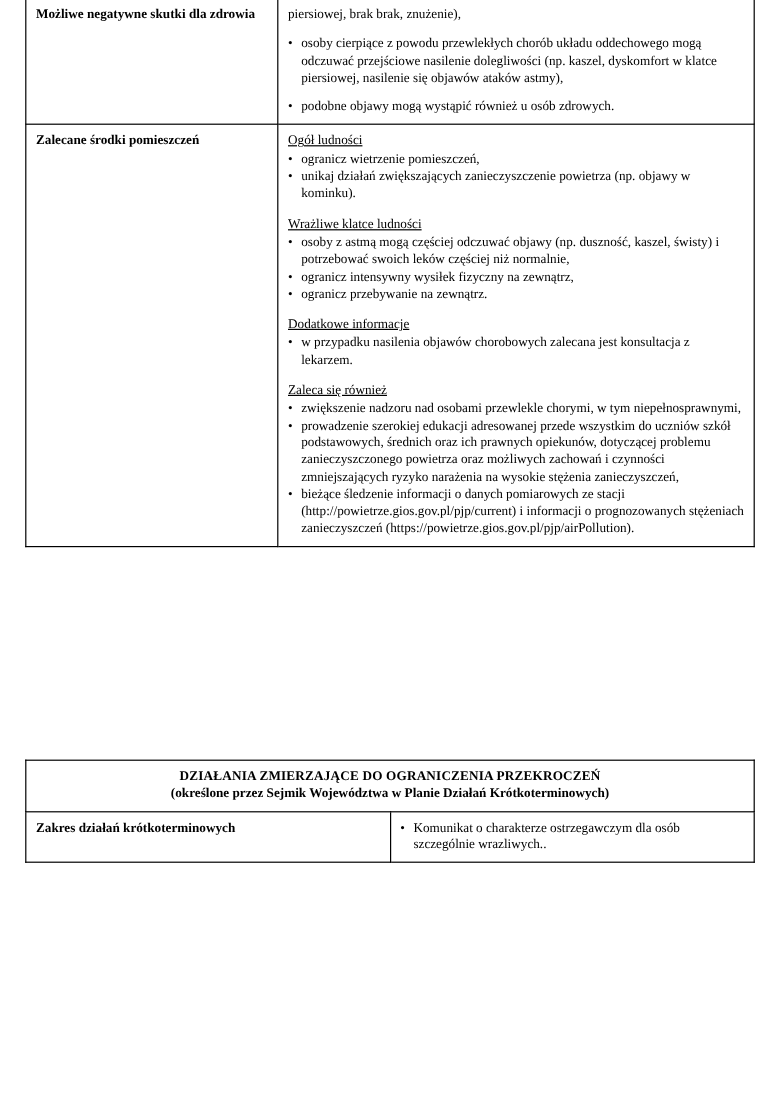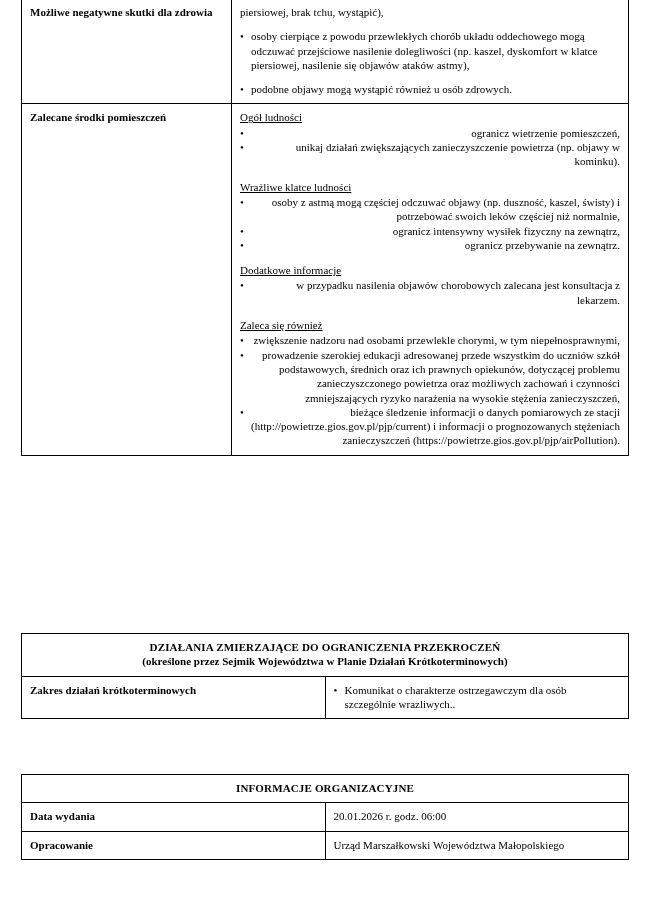--- a/index.html
+++ b/index.html
@@ -79,21 +79,20 @@
   }
   ul.bullets {
     list-style: none;
     margin: 0;
     padding: 0;
   }
   ul.bullets li {
     position: relative;
     padding-left: 11px;
     margin: 0;
-    text-align: right;
   }
   ul.bullets li::before {
     content: "\2022";
     position: absolute;
     left: 0;
     top: 0;
   }
   .para-bullet {
     position: relative;
     padding-left: 11px;
@@ -156,21 +155,21 @@
 </head>
 <body>
 
 <div class="page">
 
   <table class="doc-table" id="table-health-effects">
     <tbody>
       <tr>
         <td class="col-label cell-label-health">Możliwe negatywne skutki dla zdrowia</td>
         <td>
-          <p class="para">piersiowej, brak tchu, wystąpić),</p>
+          <p class="para">piersiowej, brak brak, znużenie),</p>
           <p class="para para-bullet">osoby cierpiące z powodu przewlekłych chorób układu oddechowego mogą odczuwać przejściowe nasilenie dolegliwości (np. kaszel, dyskomfort w klatce piersiowej, nasilenie się objawów ataków astmy),</p>
           <p class="para para-bullet">podobne objawy mogą wystąpić również u osób zdrowych.</p>
         </td>
       </tr>
       <tr class="row-precautions">
         <td class="col-label cell-label-precautions">Zalecane środki pomieszczeń</td>
         <td>
 
           <div class="group">
             <div class="group-heading">Ogół ludności</div>
@@ -220,29 +219,14 @@
       </tr>
       <tr>
         <td class="col-label cell-label-scope">Zakres działań krótkoterminowych</td>
         <td class="cell-scope-value">
           <p class="para para-bullet">Komunikat o charakterze ostrzegawczym dla osób szczególnie wrazliwych..</p>
         </td>
       </tr>
     </tbody>
   </table>
 
-  <table class="doc-table" id="table-organisational-info">
-    <tbody>
-      <tr>
-        <td class="banner-cell-single" colspan="2">INFORMACJE ORGANIZACYJNE</td>
-      </tr>
-      <tr>
-        <td class="col-label info-label">Data wydania</td>
-        <td class="info-value">20.01.2026 r. godz. 06:00</td>
-      </tr>
-      <tr>
-        <td class="col-label info-label">Opracowanie</td>
-        <td class="info-value">Urząd Marszałkowski Województwa Małopolskiego</td>
-      </tr>
-    </tbody>
-  </table>
 
 </div>
 
 </body></html>

